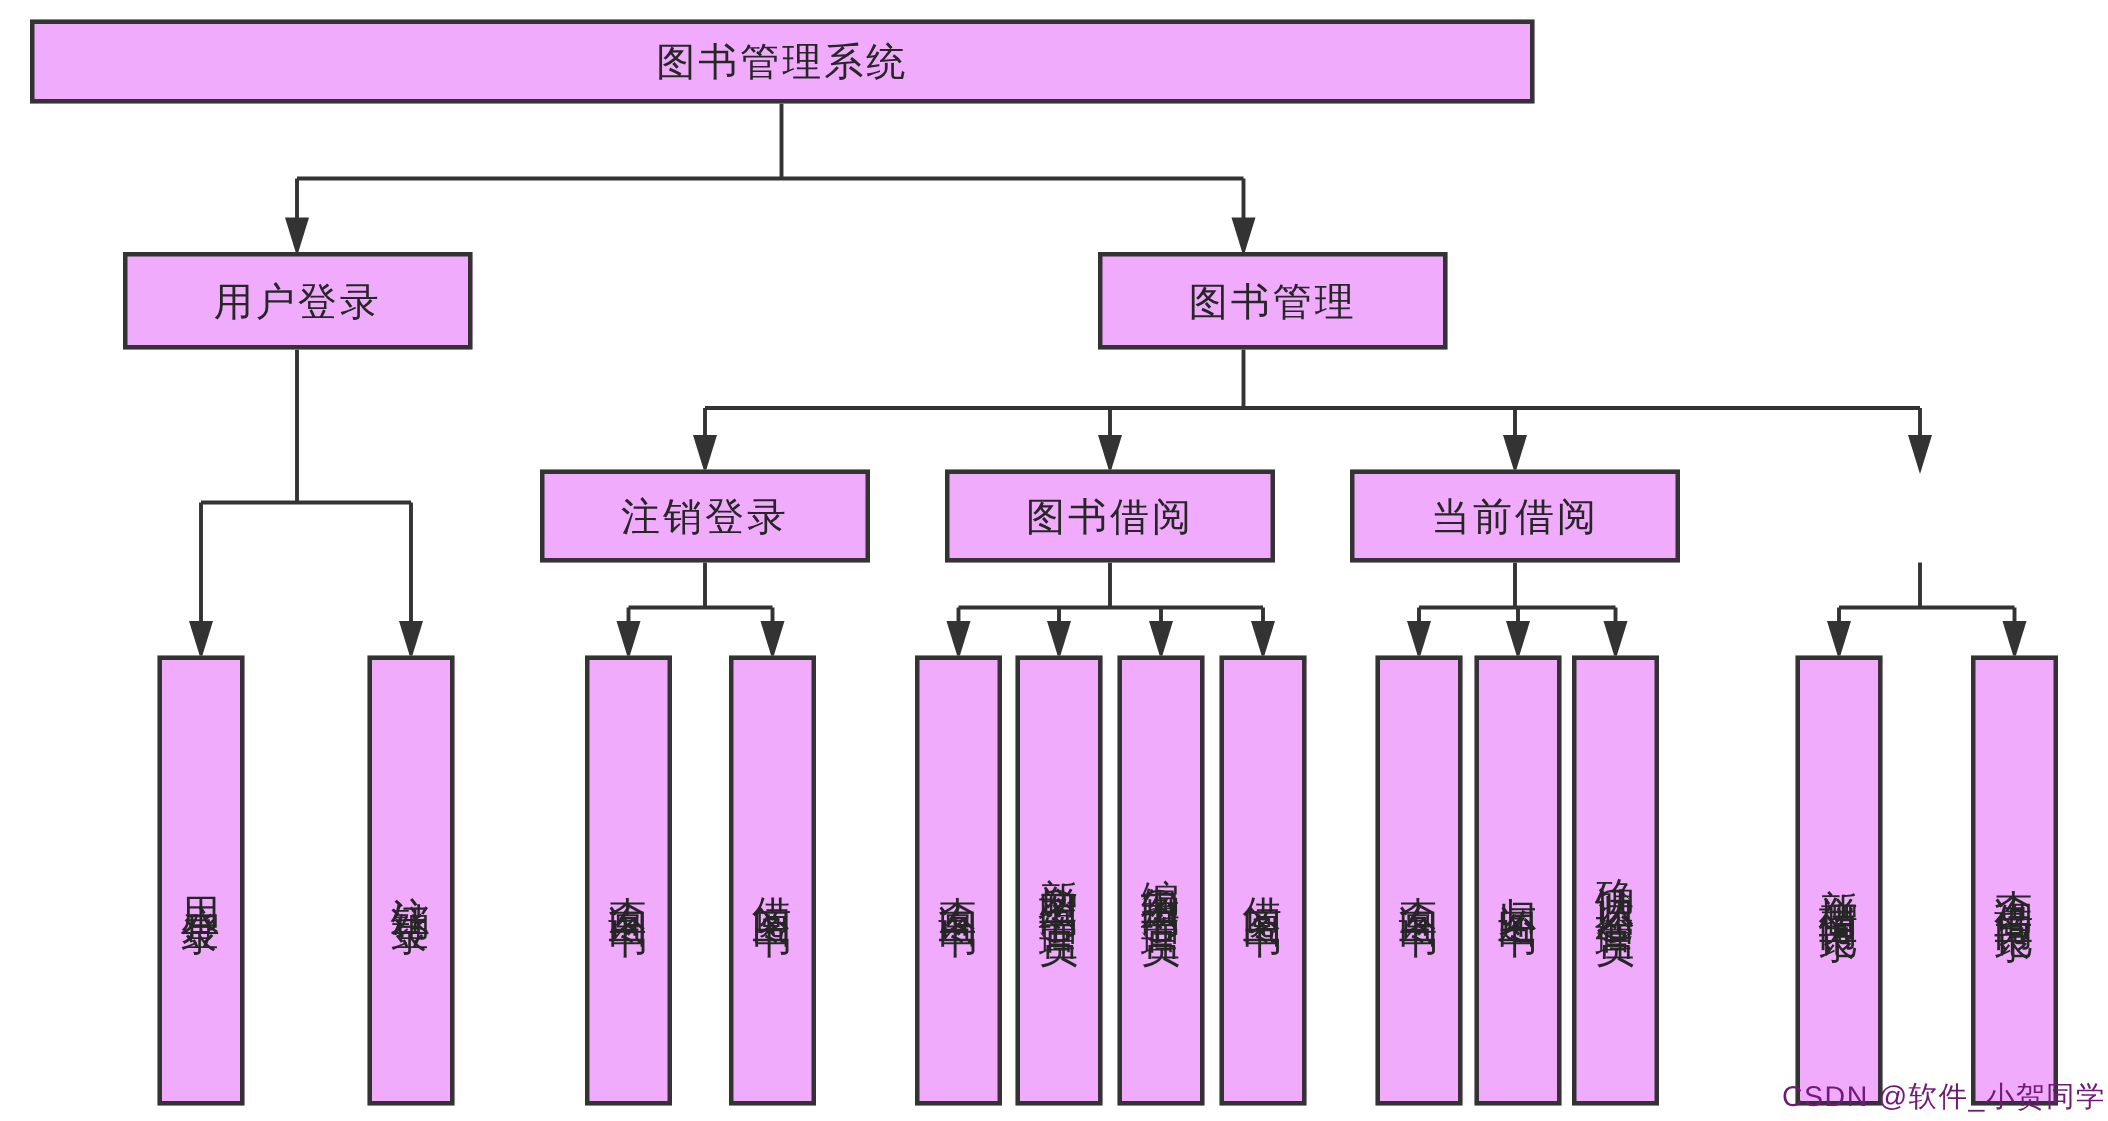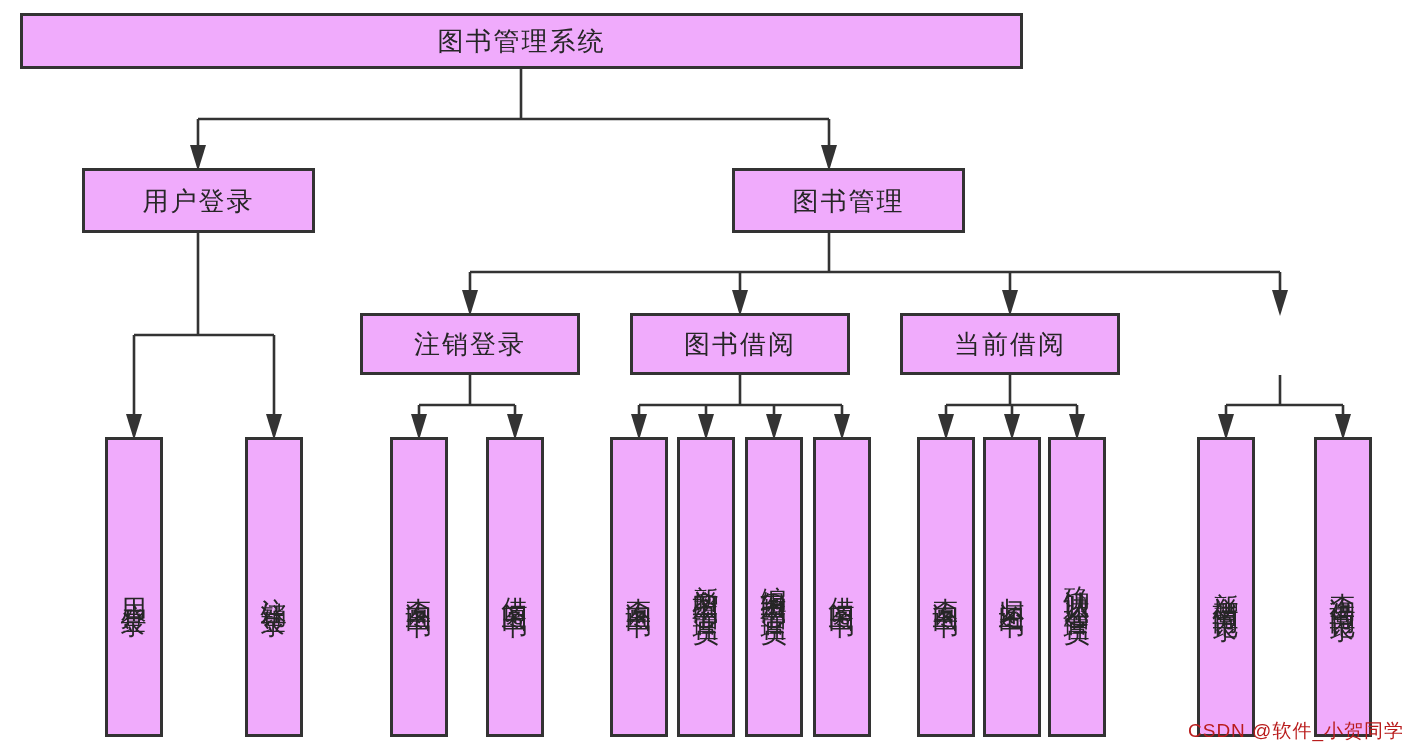--- a/index.html
+++ b/index.html
@@ -45,21 +45,21 @@
     writing-mode: vertical-rl;
     text-orientation: mixed;
     letter-spacing: 5px;
     white-space: nowrap;
   }
   .watermark {
     position: absolute;
     left: 1188px;
     top: 718px;
     font-size: 19px;
-    color: #b91c1c;
+    color: #701a75;
     letter-spacing: 1px;
     white-space: nowrap;
     z-index: 5;
   }
 </style>
 </head>
 <body>
 
 <div class="canvas">
 

